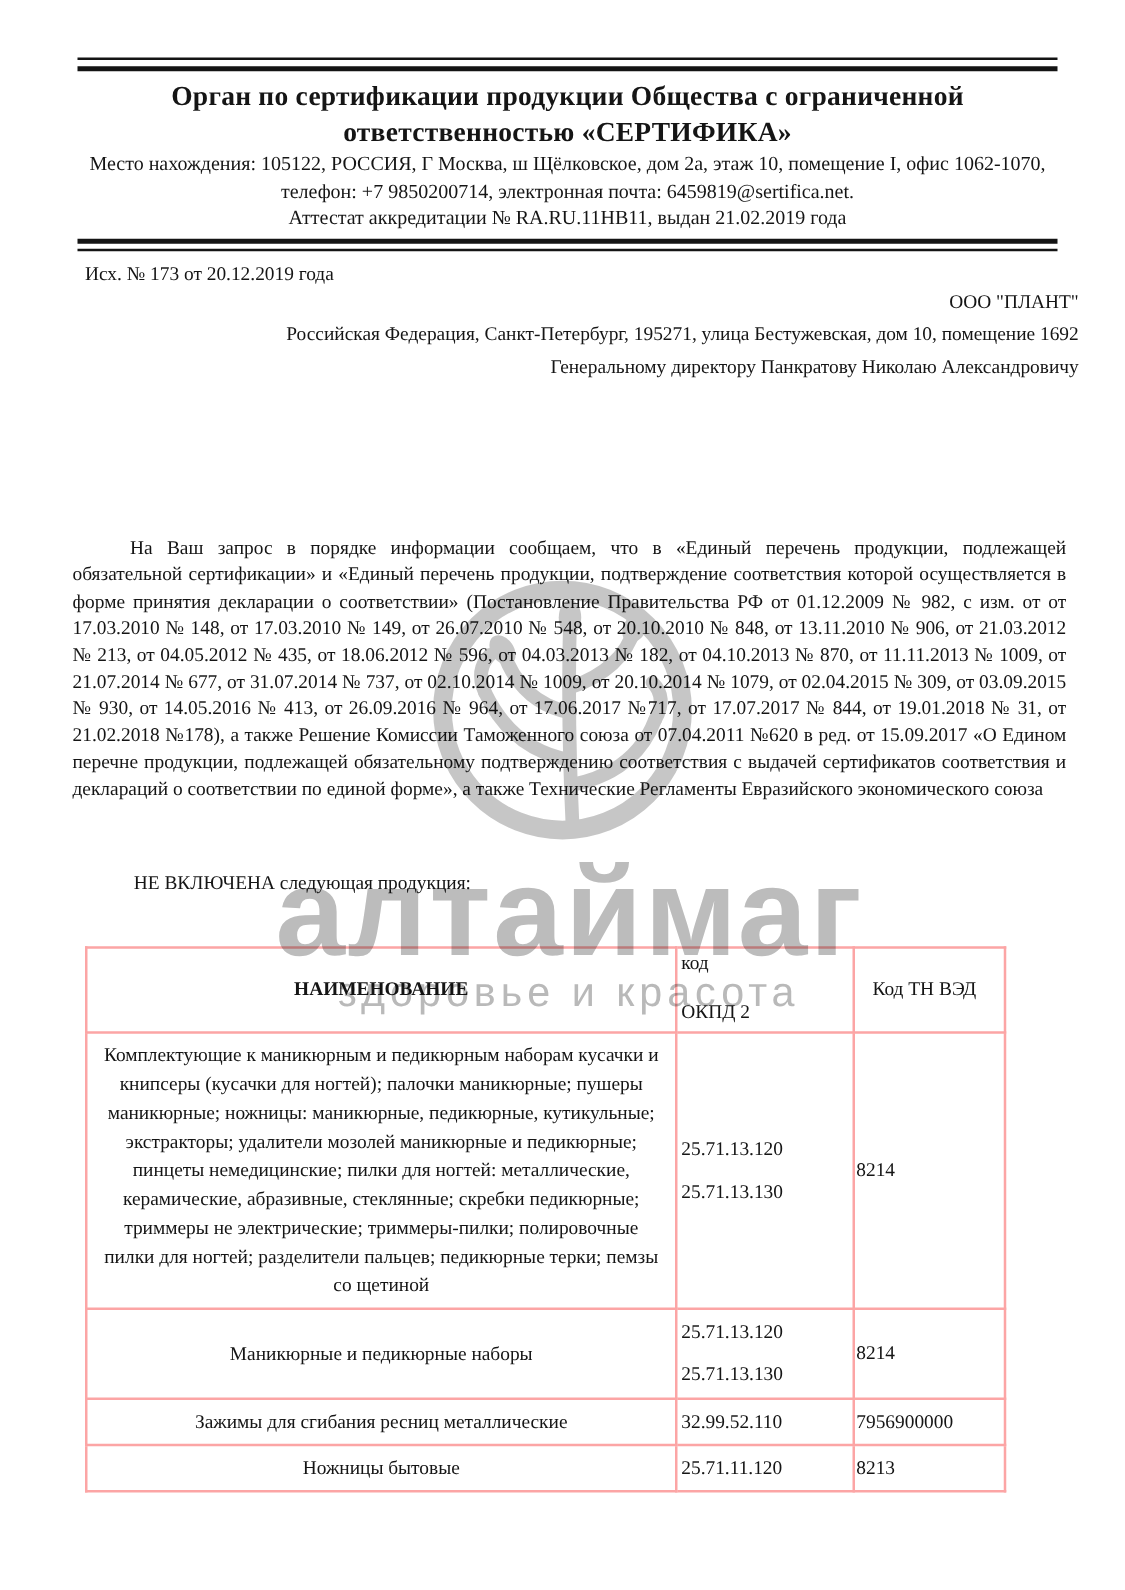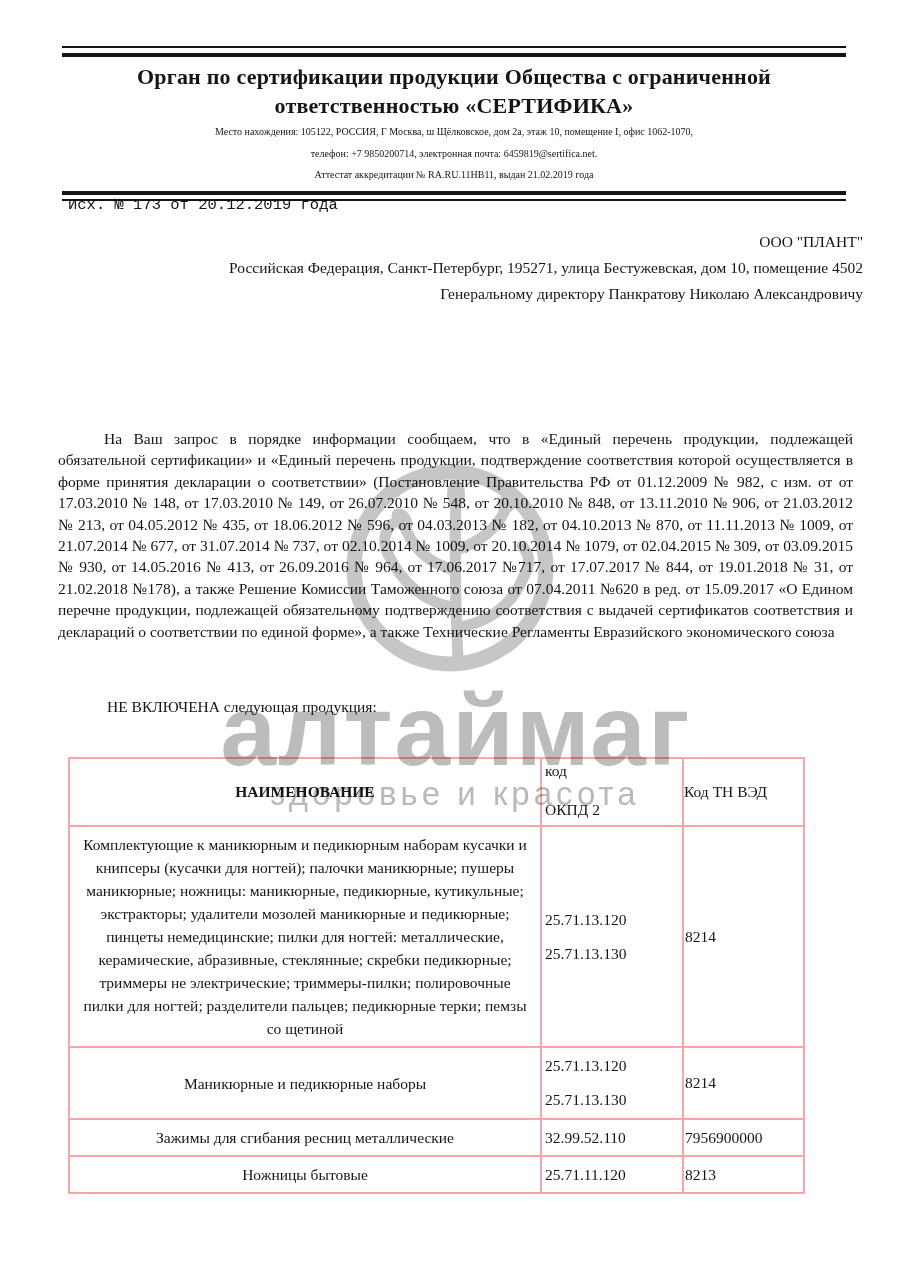--- a/index.html
+++ b/index.html
@@ -10,25 +10,25 @@
   }
 
   
   .letterhead { position:absolute; left:62px; top:46px; width:784px; text-align:center; }
   .rule { background:#141414; width:100%; }
   .rule.thin  { height:2px; }
   .rule.thick { height:4px; }
   .rule.gap-b { margin-bottom:5px; }
   .rule.gap-t { margin-top:4px; }
   .lh-title { font-size:22px; font-weight:bold; line-height:29px; margin-top:5px; letter-spacing:.2px; }
-  .lh-sub   { font-size:10px; line-height:18.5px; margin-top:3px; }
+  .lh-sub   { font-size:16px; line-height:18.5px; margin-top:3px; }
   .lh-pad-bottom { height:6px; }
 
   
-  .ref-line { position:absolute; left:68px; top:196px; font-size:15.5px;font-family:Liberation Mono, monospace; }
+  .ref-line { position:absolute; left:68px; top:211px; font-size:15.5px; }
   .addressee { position:absolute; left:60px; top:229px; width:803px; text-align:right; font-size:15.5px; line-height:26px; }
 
   
   .doc-title { position:absolute; left:92px; top:362px; width:784px; text-align:center;
                font-size:23px; font-weight:bold; letter-spacing:.8px; }
 
   
   .body-par { position:absolute; left:58px; top:428px; width:795px;
               font-size:15.5px; line-height:21.4px; text-align:justify; text-indent:46px; }
   .not-included { position:absolute; left:107px; top:698px; font-size:15.5px; }
@@ -48,21 +48,21 @@
   
   .prod-table { position:absolute; left:68px; top:757px; width:735px;
                 border-collapse:collapse; table-layout:fixed; font-size:15.5px; }
   .prod-table col.c1 { width:472px; }
   .prod-table col.c2 { width:142px; }
   .prod-table col.c3 { width:121px; }
   .prod-table td { border:2px solid #fca5a5; vertical-align:middle; }
   .th-name { text-align:center; font-weight:bold; height:68px; }
   .th-code { height:68px; padding:3px 3px 6px 3px; }
   .th-code-inner { display:flex; flex-direction:column; justify-content:space-between; height:100%; }
-  .th-tnved { }
+  .th-tnved { padding-left:14px; }
   .cell-name { text-align:center; padding:6px 10px; line-height:23px; }
   .cell-name.tall { height:210px; }
   .cell-name.mid  { height:72px; }
   .cell-name.short{ height:37px; }
   .cell-code { padding:4px 2px 4px 3px; }
   .code-stack { display:flex; flex-direction:column; justify-content:center; height:100%; }
   .code-stack .code-line + .code-line { margin-top:16px; }
   .cell-tnved { padding-left:1px; }
 </style>
 </head>
@@ -80,21 +80,21 @@
     <div class="lh-sub">Аттестат аккредитации № RA.RU.11НВ11, выдан 21.02.2019 года</div>
     <div class="lh-pad-bottom"></div>
     <div class="rule thick"></div>
     <div class="rule thin gap-t"></div>
   </div>
 
   <div class="ref-line">Исх. № 173 от 20.12.2019 года</div>
 
   <div class="addressee">
     <div>ООО "ПЛАНТ"</div>
-    <div>Российская Федерация, Санкт-Петербург, 195271, улица Бестужевская, дом 10, помещение 4502</div>
+    <div>Российская Федерация, Санкт-Петербург, 195271, улица Бестужевская, дом 10, помещение 1692</div>
     <div>Генеральному директору Панкратову Николаю Александровичу</div>
   </div>
 
 
   <div class="body-par">На Ваш запрос в порядке информации сообщаем, что в «Единый перечень продукции, подлежащей обязательной сертификации» и «Единый перечень продукции, подтверждение соответствия которой осуществляется в форме принятия декларации о соответствии» (Постановление Правительства РФ от 01.12.2009 № 982, с изм. от от 17.03.2010 № 148, от 17.03.2010 № 149, от 26.07.2010 № 548, от 20.10.2010 № 848, от 13.11.2010 № 906, от 21.03.2012 № 213, от 04.05.2012 № 435, от 18.06.2012 № 596, от 04.03.2013 № 182, от 04.10.2013 № 870, от 11.11.2013 № 1009, от 21.07.2014 № 677, от 31.07.2014 № 737, от 02.10.2014 № 1009, от 20.10.2014 № 1079, от 02.04.2015 № 309, от 03.09.2015 № 930, от 14.05.2016 № 413, от 26.09.2016 № 964, от 17.06.2017 №717, от 17.07.2017 № 844, от 19.01.2018 № 31, от 21.02.2018 №178), а также Решение Комиссии Таможенного союза от 07.04.2011 №620 в ред. от 15.09.2017 «О Едином перечне продукции, подлежащей обязательному подтверждению соответствия с выдачей сертификатов соответствия и деклараций о соответствии по единой форме», а также Технические Регламенты Евразийского экономического союза</div>
 
   <div class="not-included">НЕ ВКЛЮЧЕНА следующая продукция:</div>
 
   <table class="prod-table">
     <colgroup>

